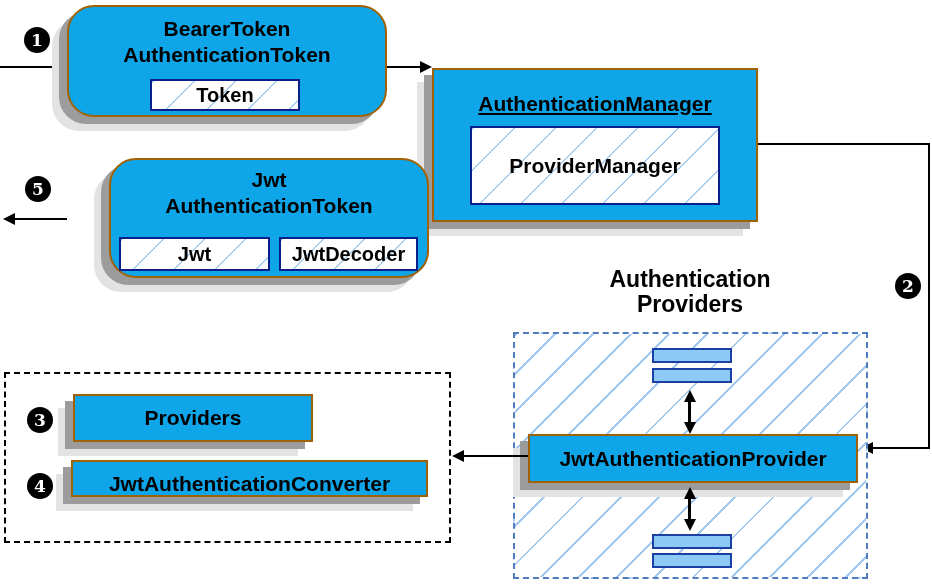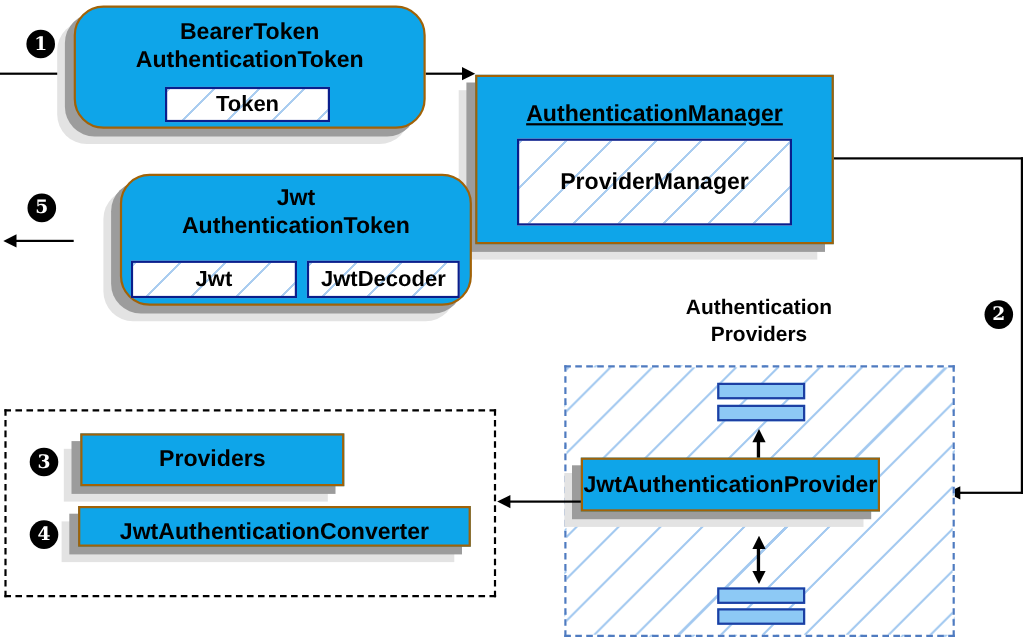--- a/index.html
+++ b/index.html
@@ -66,21 +66,21 @@
     color:#fff;
     font-family:"DejaVu Serif", serif;
     font-weight:bold;
     font-size:17px;
     display:flex; align-items:center; justify-content:center;
     line-height:1;
   }
   .group-title {
     position:absolute;
     font-weight:bold;
-    font-size:19px;
+    font-size:23px;
     line-height:25px;
     text-align:center;
     color:#000;
   }
 </style>
 </head>
 <body>
 
 <div class="canvas">
 
@@ -133,21 +133,21 @@
 
   <div class="hatch-container" style="left:513px;top:332px;width:355px;height:247px;"></div>
 
   <div class="bar" style="left:652px;top:348px;"></div>
   <div class="bar" style="left:652px;top:368px;"></div>
 
   <div class="tri up" style="left:684px;top:390px;"></div>
   <div class="line" style="left:688px;top:399px;width:3px;height:26px;"></div>
   <div class="tri down" style="left:684px;top:422px;"></div>
 
-  <div class="node" style="left:528px;top:416px;width:272px;height:49px;line-height:45px;font-size:21px;">JwtAuthenticationProvider</div>
+  <div class="node" style="left:528px;top:434px;width:330px;height:49px;line-height:45px;font-size:21px;">JwtAuthenticationProvider</div>
 
   <div class="tri up" style="left:684px;top:487px;"></div>
   <div class="line" style="left:688px;top:496px;width:3px;height:26px;"></div>
   <div class="tri down" style="left:684px;top:519px;"></div>
 
   <div class="bar" style="left:652px;top:534px;"></div>
   <div class="bar" style="left:652px;top:553px;"></div>
 
   <div class="line" style="left:462px;top:455px;width:66px;height:2px;"></div>
   <div class="tri left" style="left:452px;top:450px;"></div>

